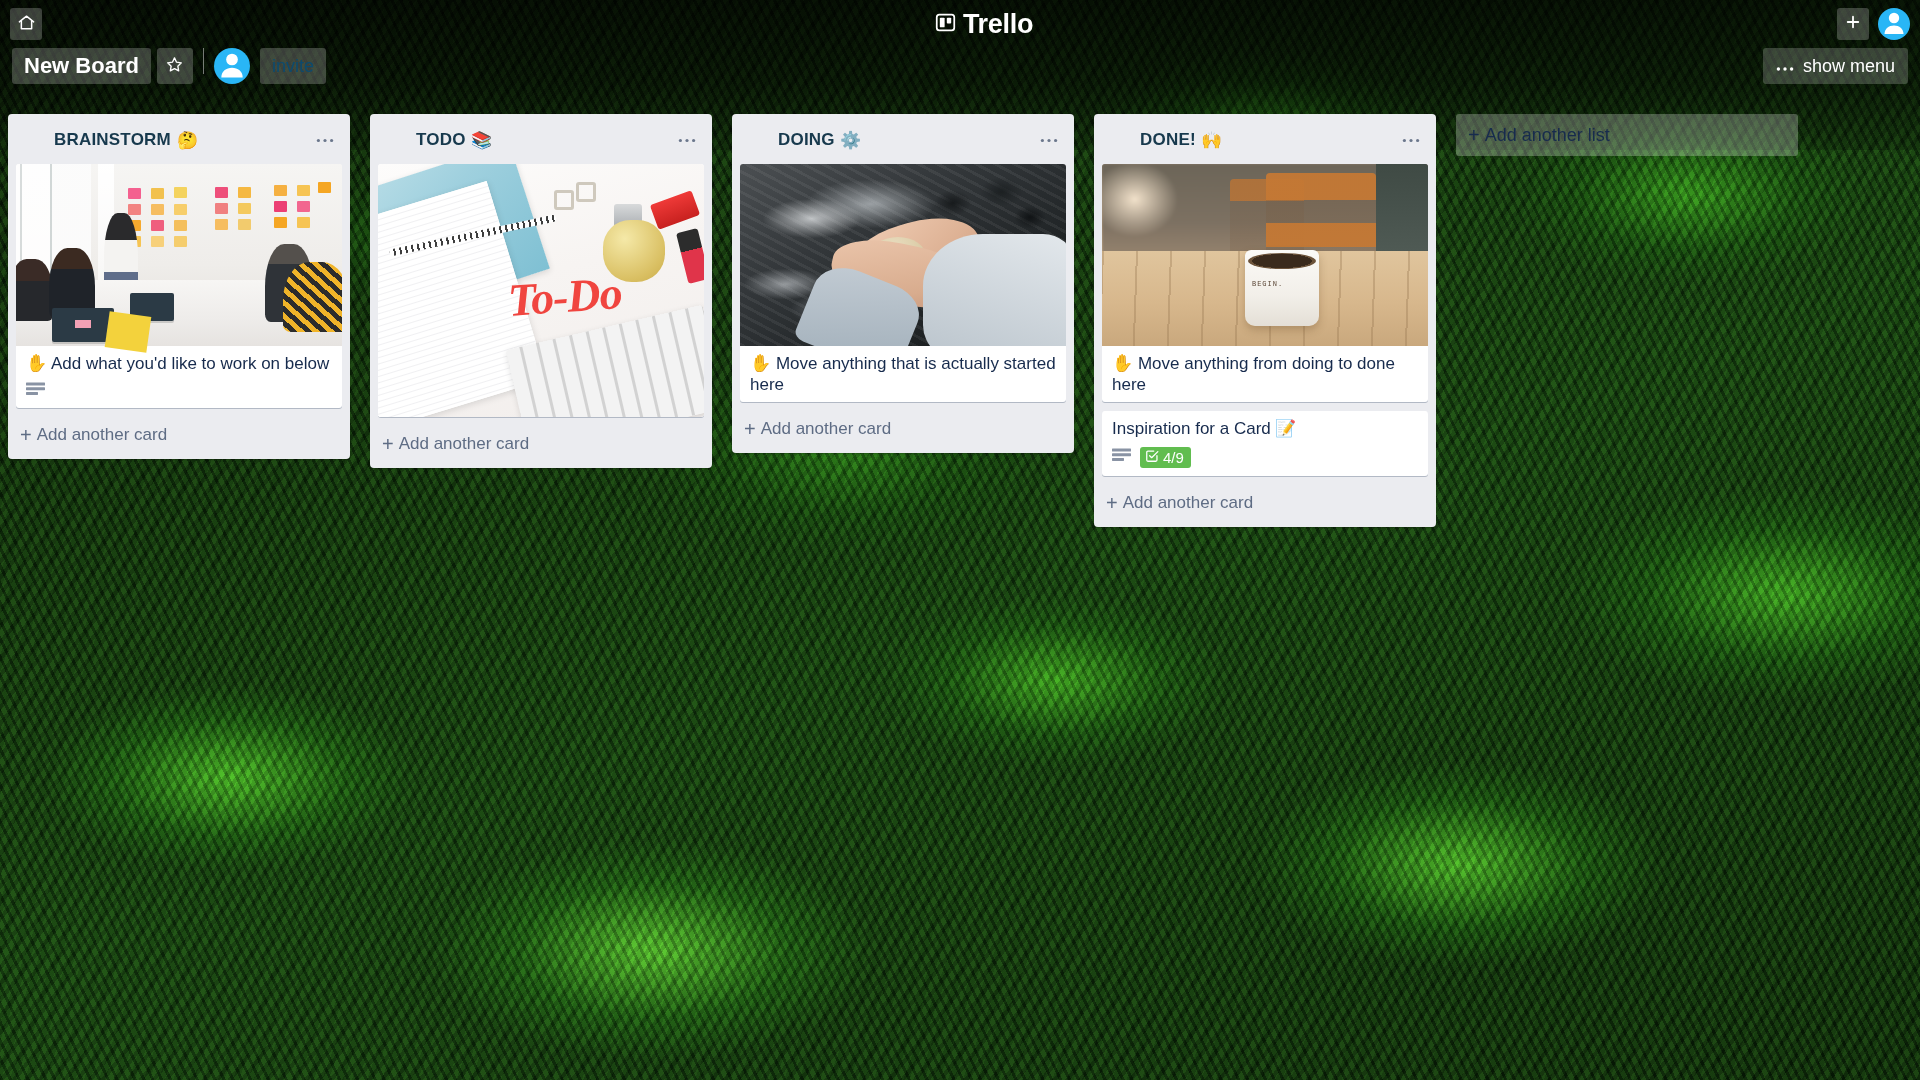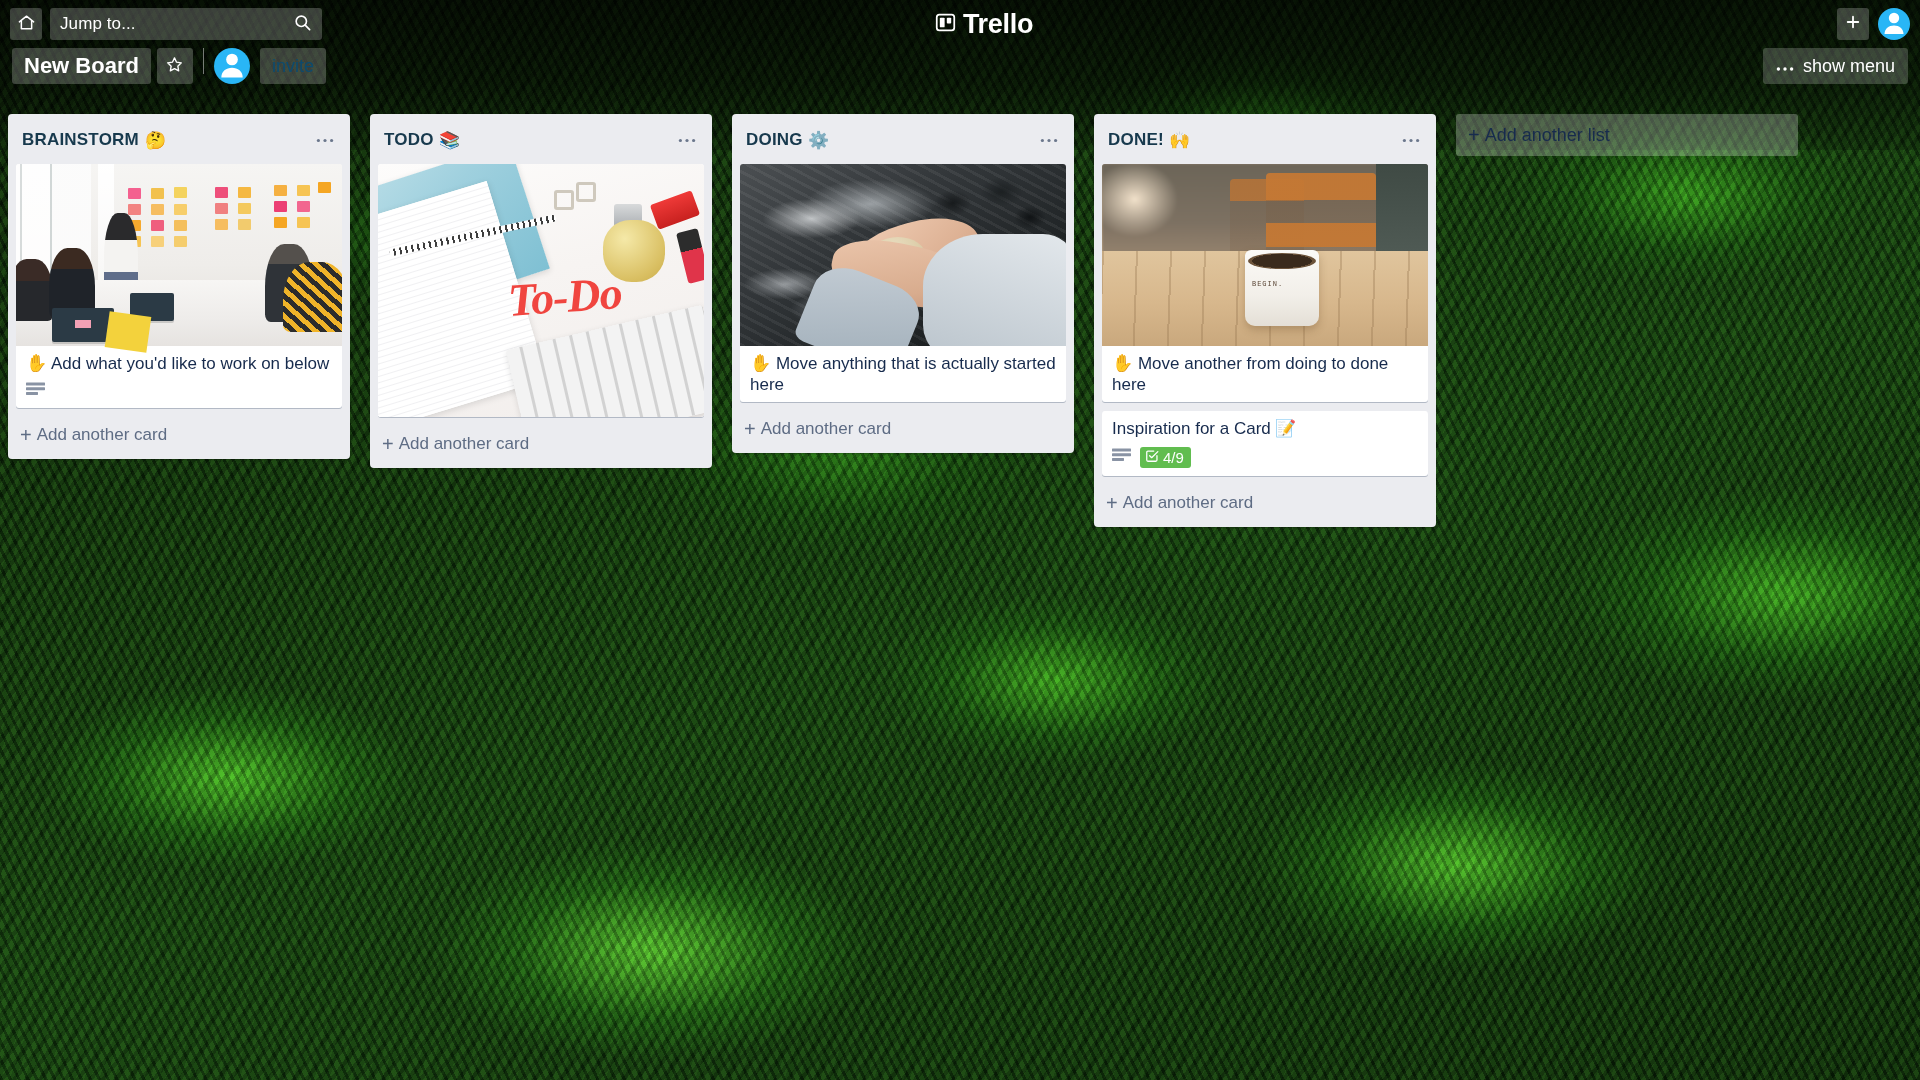--- a/index.html
+++ b/index.html
@@ -207,20 +207,21 @@
     max-height: 930px;
     display: flex;
     flex-direction: column;
     box-shadow: 0 1px 2px rgba(0,0,0,0.25);
   }
   .list-header {
     display: flex;
     align-items: center;
     padding: 14px 12px 12px 14px;
     min-height: 44px;
+    margin-left: 32px;
   }
   .list-title {
     flex: 1;
     color: #17394d;
     font-size: 17px;
     font-weight: bold;
     letter-spacing: 0.2px;
     cursor: pointer;
     display: flex;
     align-items: center;
@@ -541,29 +542,20 @@
 
   <div class="nav-btn">
     <span>
       <svg width="19" height="19" viewBox="0 0 24 24" fill="none" stroke="#ffffff" stroke-width="1.9" stroke-linecap="round" stroke-linejoin="round">
         <path d="M3 11.2 12 4l9 7.2"></path>
           <path d="M5.5 10.3V20h13v-9.7"></path>
       </svg>
     </span>
   </div>
 
-  <div id="search-box">
-    <span id="search-input-text">Jump to...</span>
-    <span>
-      <svg width="19" height="19" viewBox="0 0 24 24" fill="none" stroke="#ffffff" stroke-width="2.1" stroke-linecap="round">
-        <circle cx="10.5" cy="10.5" r="6.5"></circle>
-          <path d="M15.4 15.4 21 21"></path>
-      </svg>
-    </span>
-  </div>
 
   <div id="trello-logo">
     <span>
       <svg width="21" height="21" viewBox="0 0 24 24">
         <rect x="2" y="3" width="20" height="18" rx="3" fill="none" stroke="#ffffff" stroke-width="2"></rect>
         <rect x="5.5" y="6.5" width="5.5" height="11" rx="1" fill="#ffffff"></rect>
         <rect x="13.5" y="6.5" width="5" height="6.5" rx="1" fill="#ffffff"></rect>
       </svg>
     </span>
     <span id="trello-logo-text">Trello</span>
@@ -808,21 +800,21 @@
           <div class="bg-blur"></div>
           <div class="wall-dark"></div>
           <div class="chair2"></div>
           <div class="chair"></div>
           <div class="table"></div>
           <div class="mug-handle"></div>
           <div class="mug"></div>
           <div class="mug-word">BEGIN.</div>
         </div>
         <div class="card-body">
-          <div class="card-text">✋ Move another from doing to done here</div>
+          <div class="card-text">✋ Move anything from doing to done here</div>
         </div>
       </div>
 
       <div class="card">
         <div class="card-body">
           <div class="card-text">Inspiration for a Card 📝</div>
           <div class="card-badges">
             <span class="desc-icon">
               <svg width="20" height="14" viewBox="0 0 20 14">
                 <rect x="0" y="0.5" width="19" height="3" rx="0.6" fill="#8993a4"></rect>

